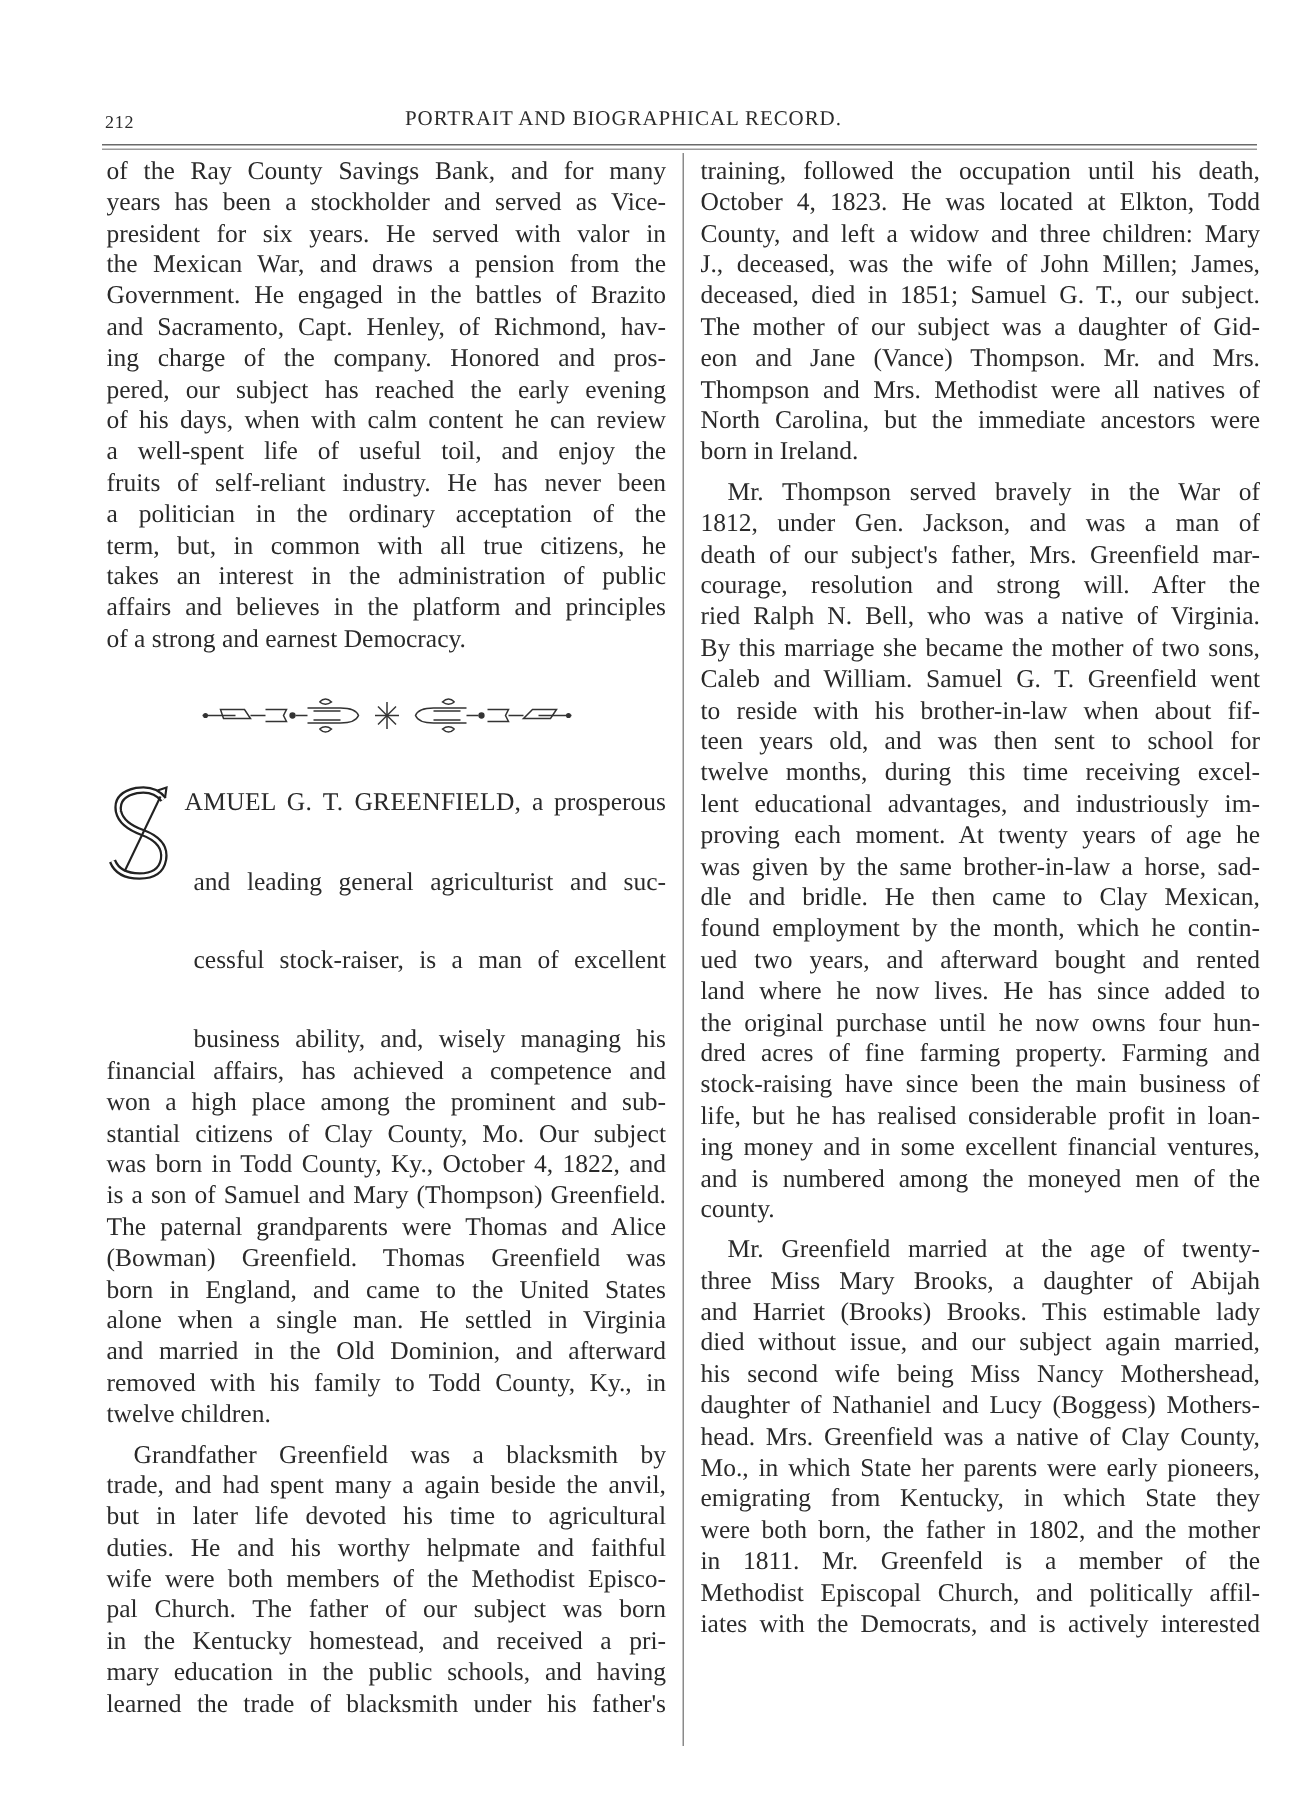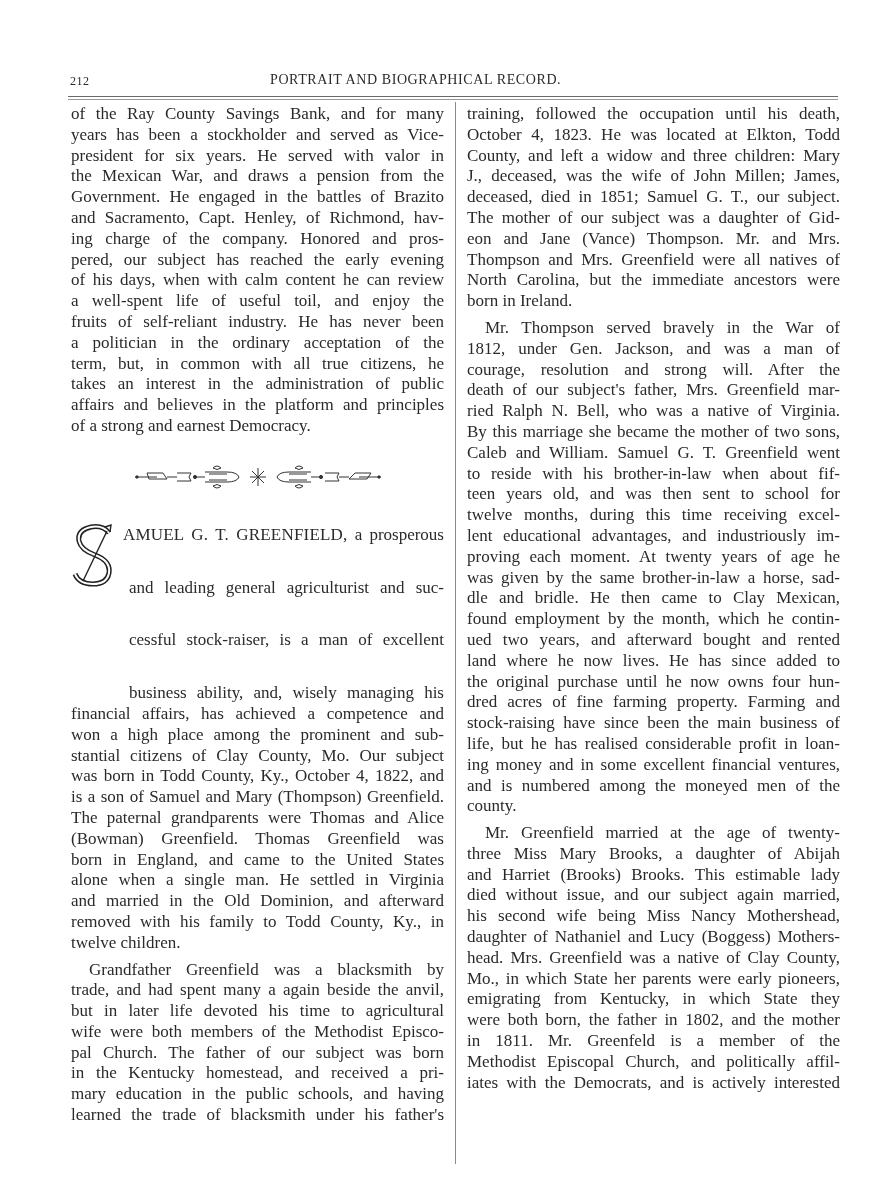--- a/index.html
+++ b/index.html
@@ -145,47 +145,48 @@
         <span class="line">removed with his family to Todd County, Ky., in</span>
         <span class="line last">twelve children.</span>
       </div>
   </div>
 
   <span class="para-gap"></span>
   <div id="left-grand">
       <span class="line indent">Grandfather Greenfield was a blacksmith by</span>
       <span class="line">trade, and had spent many a again beside the anvil,</span>
       <span class="line">but in later life devoted his time to agricultural</span>
+      <span class="line">duties. He and his worthy helpmate and faithful</span>
       <span class="line">wife were both members of the Methodist Episco-</span>
       <span class="line">pal Church. The father of our subject was born</span>
       <span class="line">in the Kentucky homestead, and received a pri-</span>
       <span class="line">mary education in the public schools, and having</span>
       <span class="line">learned the trade of blacksmith under his father's</span>
     </div>
 </div>
 
 <div class="column col-right">
   <div id="right-cont">
       <span class="line">training, followed the occupation until his death,</span>
       <span class="line">October 4, 1823. He was located at Elkton, Todd</span>
       <span class="line">County, and left a widow and three children: Mary</span>
       <span class="line">J., deceased, was the wife of John Millen; James,</span>
       <span class="line">deceased, died in 1851; Samuel G. T., our subject.</span>
       <span class="line">The mother of our subject was a daughter of Gid-</span>
       <span class="line">eon and Jane (Vance) Thompson. Mr. and Mrs.</span>
-      <span class="line">Thompson and Mrs. Greenfield were all natives of</span>
+      <span class="line">Thompson and Mrs. Methodist were all natives of</span>
       <span class="line">North Carolina, but the immediate ancestors were</span>
       <span class="line last">born in Ireland.</span>
     </div>
   <span class="para-gap"></span>
   <div id="right-thompson">
       <span class="line indent">Mr. Thompson served bravely in the War of</span>
       <span class="line">1812, under Gen. Jackson, and was a man of</span>
+      <span class="line">death of our subject's father, Mrs. Greenfield mar-</span>
       <span class="line">courage, resolution and strong will. After the</span>
-      <span class="line">death of our subject's father, Mrs. Greenfield mar-</span>
       <span class="line">ried Ralph N. Bell, who was a native of Virginia.</span>
       <span class="line">By this marriage she became the mother of two sons,</span>
       <span class="line">Caleb and William. Samuel G. T. Greenfield went</span>
       <span class="line">to reside with his brother-in-law when about fif-</span>
       <span class="line">teen years old, and was then sent to school for</span>
       <span class="line">twelve months, during this time receiving excel-</span>
       <span class="line">lent educational advantages, and industriously im-</span>
       <span class="line">proving each moment. At twenty years of age he</span>
       <span class="line">was given by the same brother-in-law a horse, sad-</span>
       <span class="line">dle and bridle. He then came to Clay Mexican,</span>

